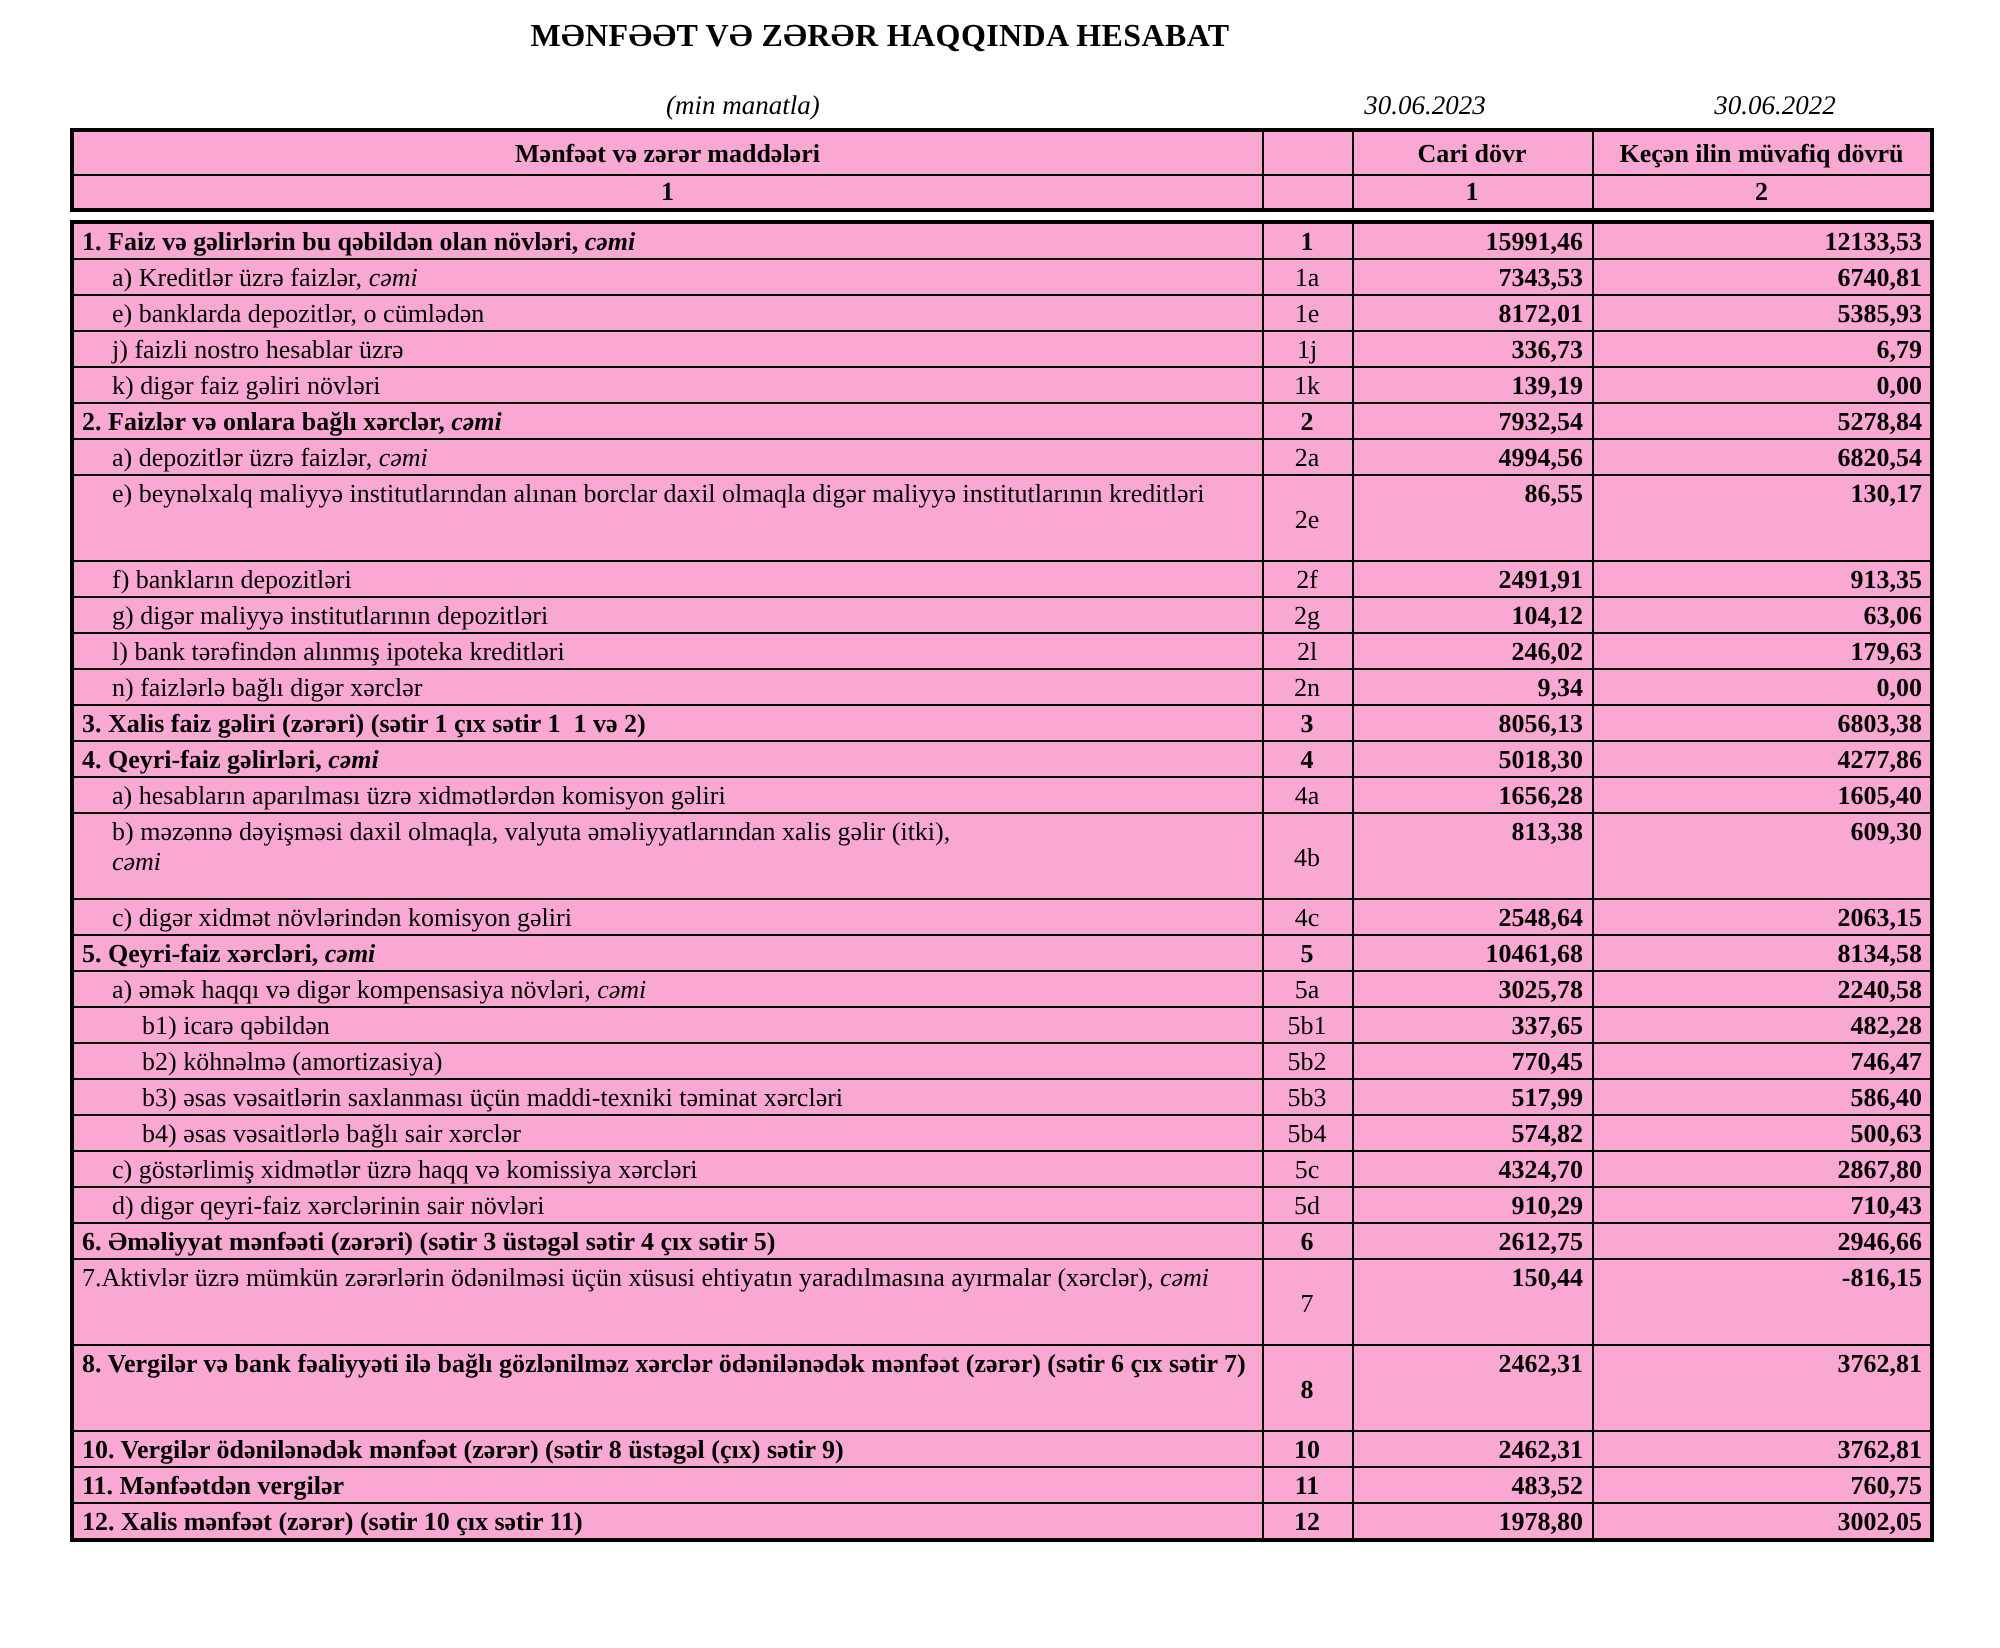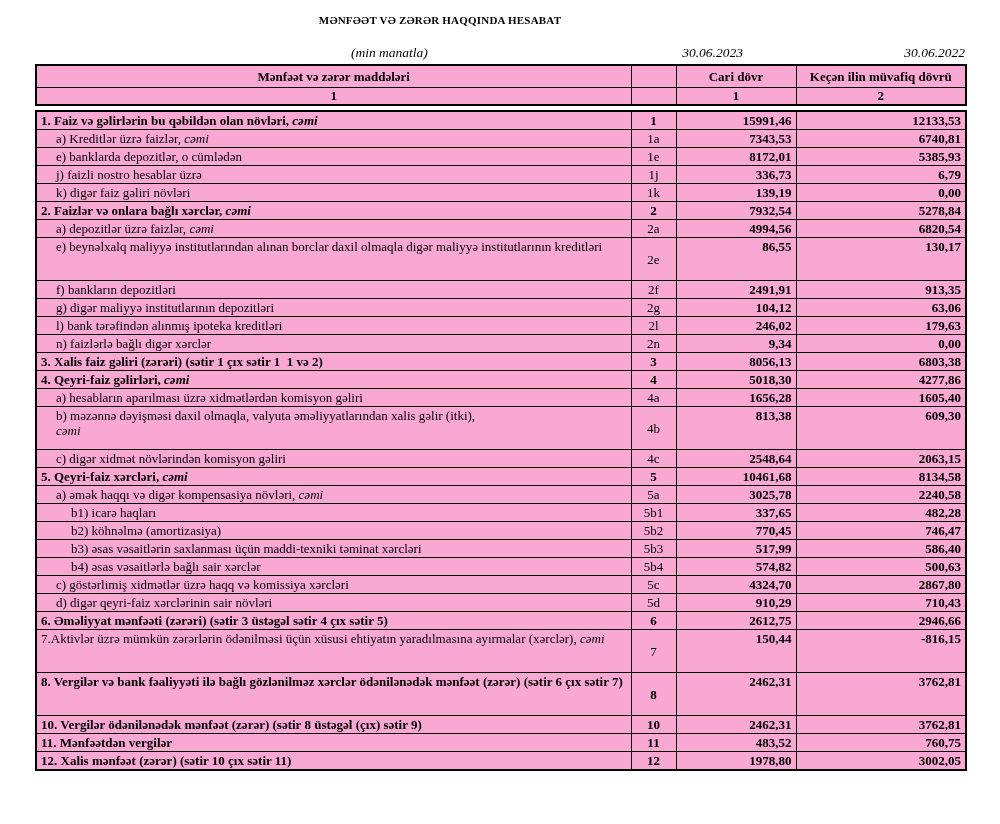--- a/index.html
+++ b/index.html
@@ -4,26 +4,26 @@
 <style>
   * { margin:0; padding:0; box-sizing:border-box; }
   html,body { background:#ffffff; }
   body {
     width:1000px; height:824px; position:relative;
     font-family:"Liberation Serif", serif; color:#000;
   }
   .doc { position:absolute; left:35px; top:10px; width:930px; }
 
   .title-wrap { width:810px; text-align:center; margin-bottom:14px; }
-  .title { font-size:11px; font-weight:bold; letter-spacing:.2px; }
+  .title { font-size:16px; font-weight:bold; letter-spacing:.2px; }
 
   .meta { position:relative; height:22px; font-style:italic; font-size:13.5px; }
-  .meta-unit { position:absolute; left:316px; bottom:3px; }
+  .meta-unit { position:absolute; left:298px; bottom:3px; }
   .meta-date-cur  { position:absolute; left:600px; width:155px; bottom:3px; text-align:center; }
-  .meta-date-prev { position:absolute; left:775px; width:155px; bottom:3px; text-align:right; }
+  .meta-date-prev { position:absolute; left:775px; width:155px; bottom:3px; text-align:center; }
 
   table { border-collapse:collapse; table-layout:fixed; width:930px; background:#f9a8d4; }
   table { border:2.5px solid #000; }
   td { border:1.6px solid #000; font-size:13px; line-height:15px; overflow:hidden; }
 
   .report-head td { text-align:center; font-weight:bold; }
   .report-head .hrow1 td { height:22px; white-space:nowrap; }
   .report-head .hrow2 td { height:18px; }
   .report-body { margin-top:4px; }
 
@@ -196,21 +196,21 @@
           <td class="c-val">10461,68</td>
           <td class="c-val">8134,58</td>
         </tr>
         <tr>
           <td class="c-label ind1"><span>a) əmək haqqı və digər kompensasiya növləri, </span><em>cəmi</em></td>
           <td class="c-no">5a</td>
           <td class="c-val">3025,78</td>
           <td class="c-val">2240,58</td>
         </tr>
         <tr>
-          <td class="c-label ind2"><span>b1) icarə haqları</span></td>
+          <td class="c-label ind2"><span>b1) icarə qəbildən</span></td>
           <td class="c-no">5b1</td>
           <td class="c-val">337,65</td>
           <td class="c-val">482,28</td>
         </tr>
         <tr>
           <td class="c-label ind2"><span>b2) köhnəlmə (amortizasiya)</span></td>
           <td class="c-no">5b2</td>
           <td class="c-val">770,45</td>
           <td class="c-val">746,47</td>
         </tr>

